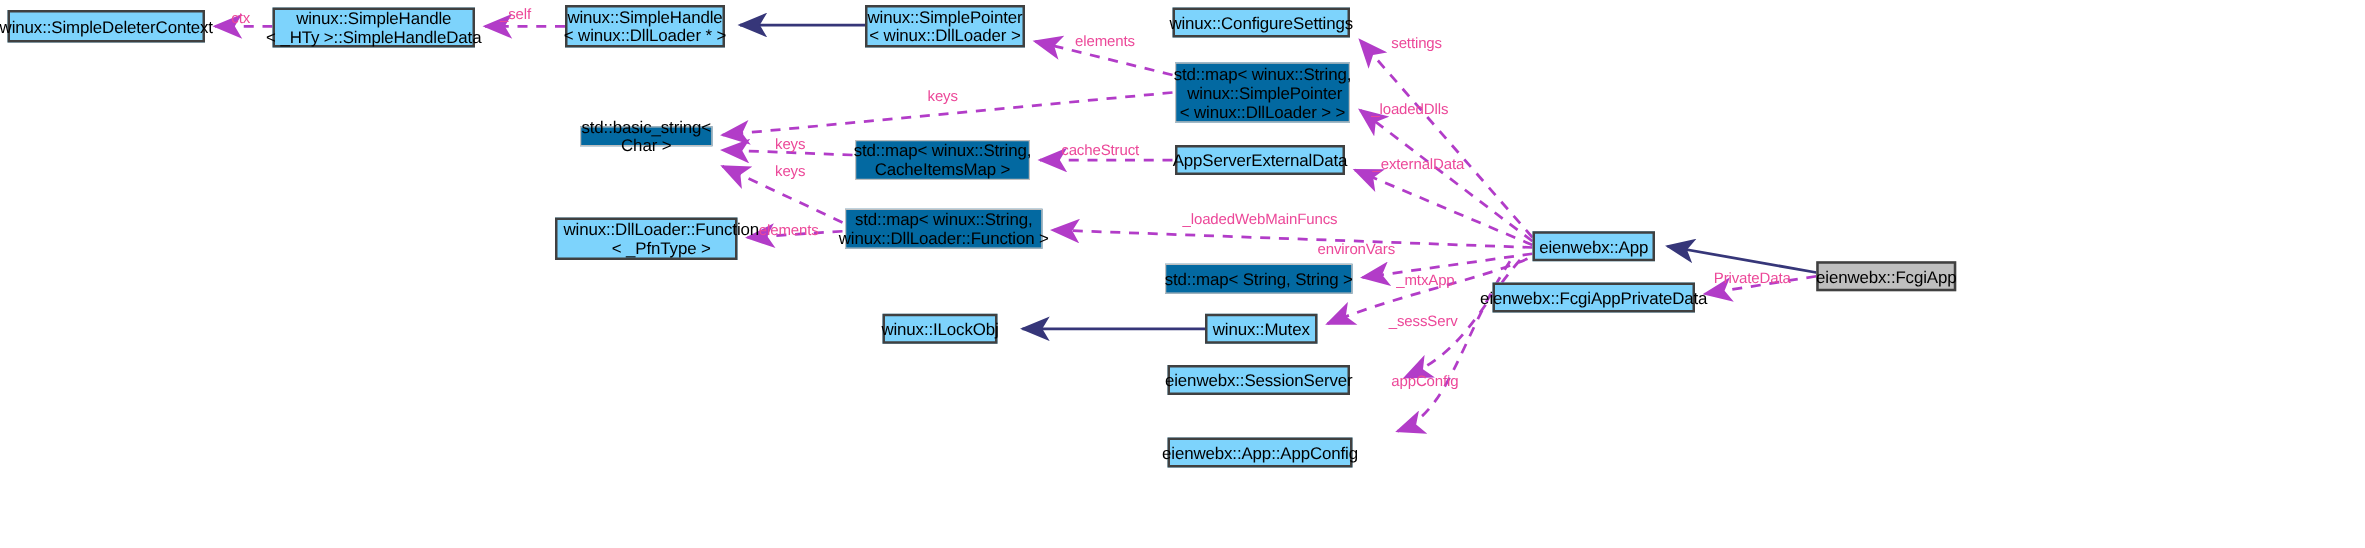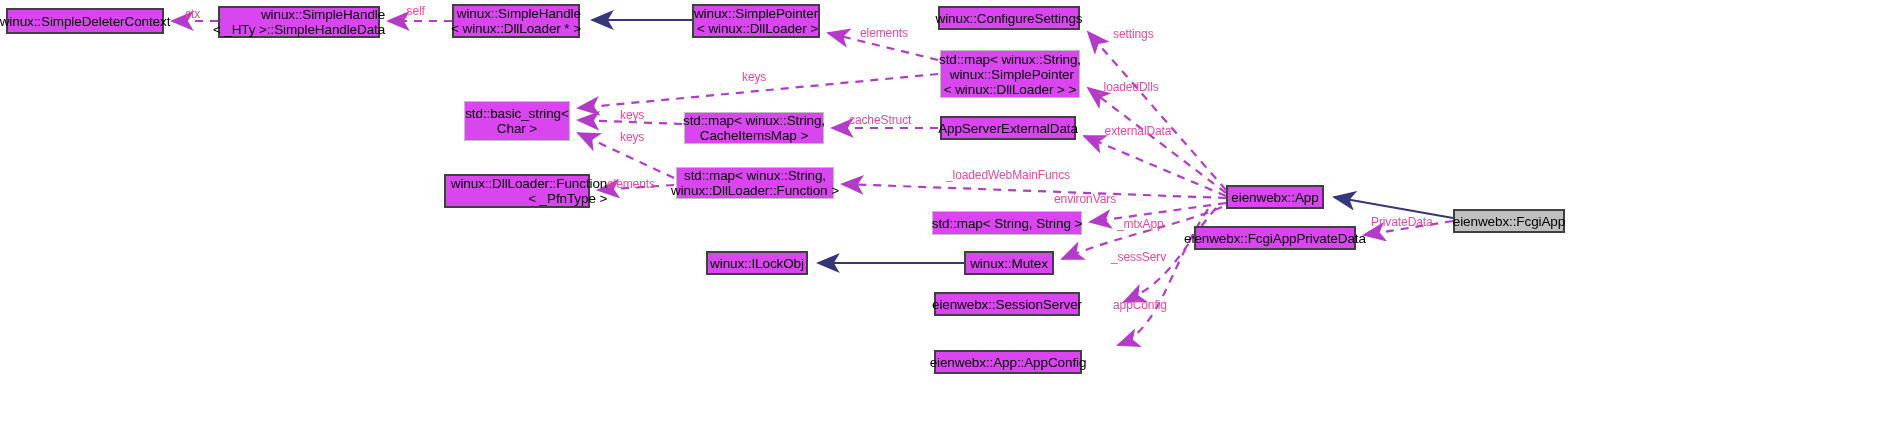--- a/index.html
+++ b/index.html
@@ -34,26 +34,25 @@
     line-height: 15px;
     color: #000000;
     background: #ffffff;
     white-space: pre;
     letter-spacing: -0.1px;
     z-index: 5;
   }
   
   .node.solid {
     border: 2px solid #404040;
-    background: #d946ef;
-    text-align: right;
+    background: #7dd3fc;
   }
   .node.light {
     border: 1px solid #bfbfbf;
-    background: #d946ef;
+    background: #0369a1;
   }
   .node.current {
     border: 2px solid #404040;
     background: #bfbfbf;
   }
   .edge-label {
     position: absolute;
     font-size: 12px;
     line-height: 15px;
     color: #ec4899;
@@ -147,21 +146,21 @@
   <div class="node solid" style="left:938px; top:6px; width:142px; height:24px;">
     <span>winux::ConfigureSettings</span>
   </div>
 
   <div class="node light" style="left:940px; top:50px; width:140px; height:48px;">
     <span>std::map&lt; winux::String,
  winux::SimplePointer
 &lt; winux::DllLoader &gt; &gt;</span>
   </div>
 
-  <div class="node light" style="left:464px; top:101px; width:106px; height:40px;">
+  <div class="node light" style="left:464px; top:101px; width:106px; height:16px;">
     <span>std::basic_string&lt;
 Char &gt;</span>
   </div>
 
   <div class="node light" style="left:684px; top:112px; width:140px; height:32px;">
     <span>std::map&lt; winux::String,
 CacheItemsMap &gt;</span>
   </div>
 
   <div class="node solid" style="left:940px; top:116px; width:136px; height:24px;">
@@ -175,21 +174,21 @@
 
   <div class="node light" style="left:676px; top:167px; width:158px; height:32px;">
     <span>std::map&lt; winux::String,
 winux::DllLoader::Function &gt;</span>
   </div>
 
   <div class="node light" style="left:932px; top:211px; width:150px; height:24px;">
     <span>std::map&lt; String, String &gt;</span>
   </div>
 
-  <div class="node solid" style="left:706px; top:251px; width:102px; height:24px;">
+  <div class="node solid" style="left:706px; top:251px; width:92px; height:24px;">
     <span>winux::ILockObj</span>
   </div>
 
   <div class="node solid" style="left:964px; top:251px; width:90px; height:24px;">
     <span>winux::Mutex</span>
   </div>
 
   <div class="node solid" style="left:934px; top:292px; width:146px; height:24px;">
     <span>eienwebx::SessionServer</span>
   </div>

